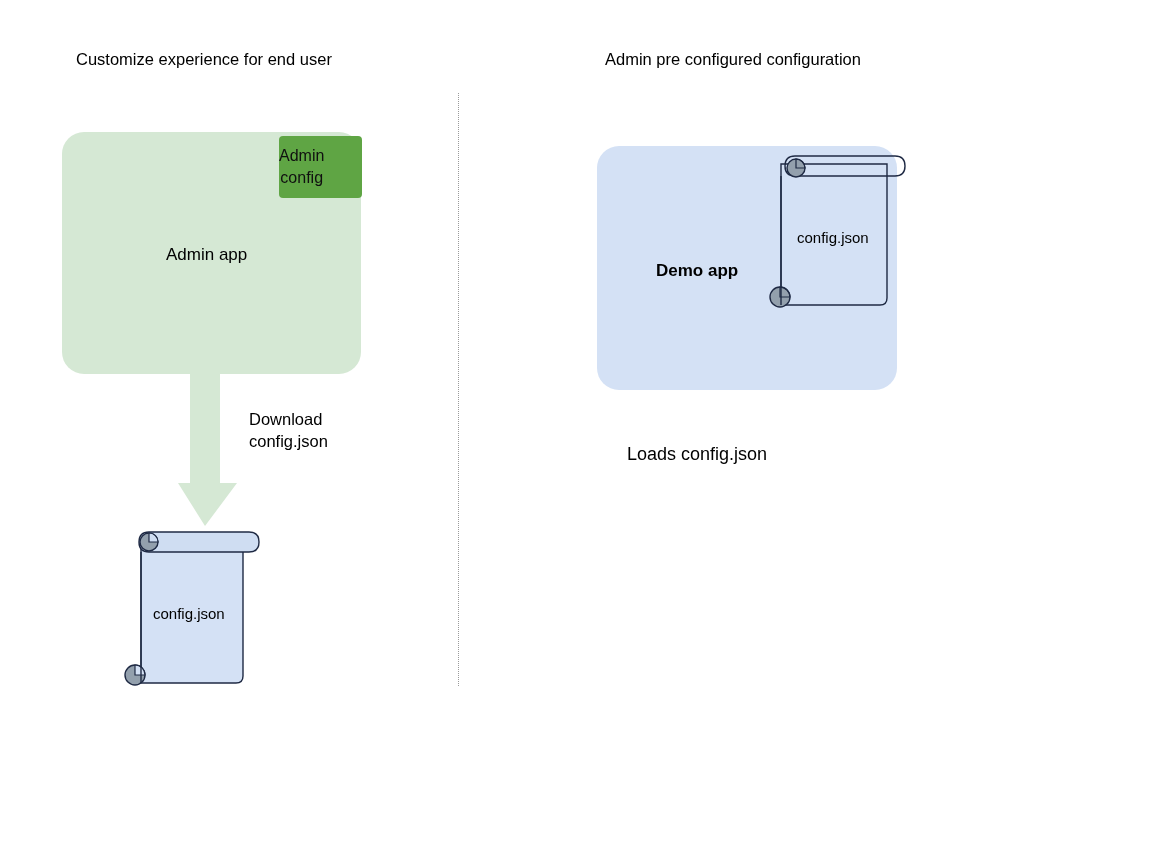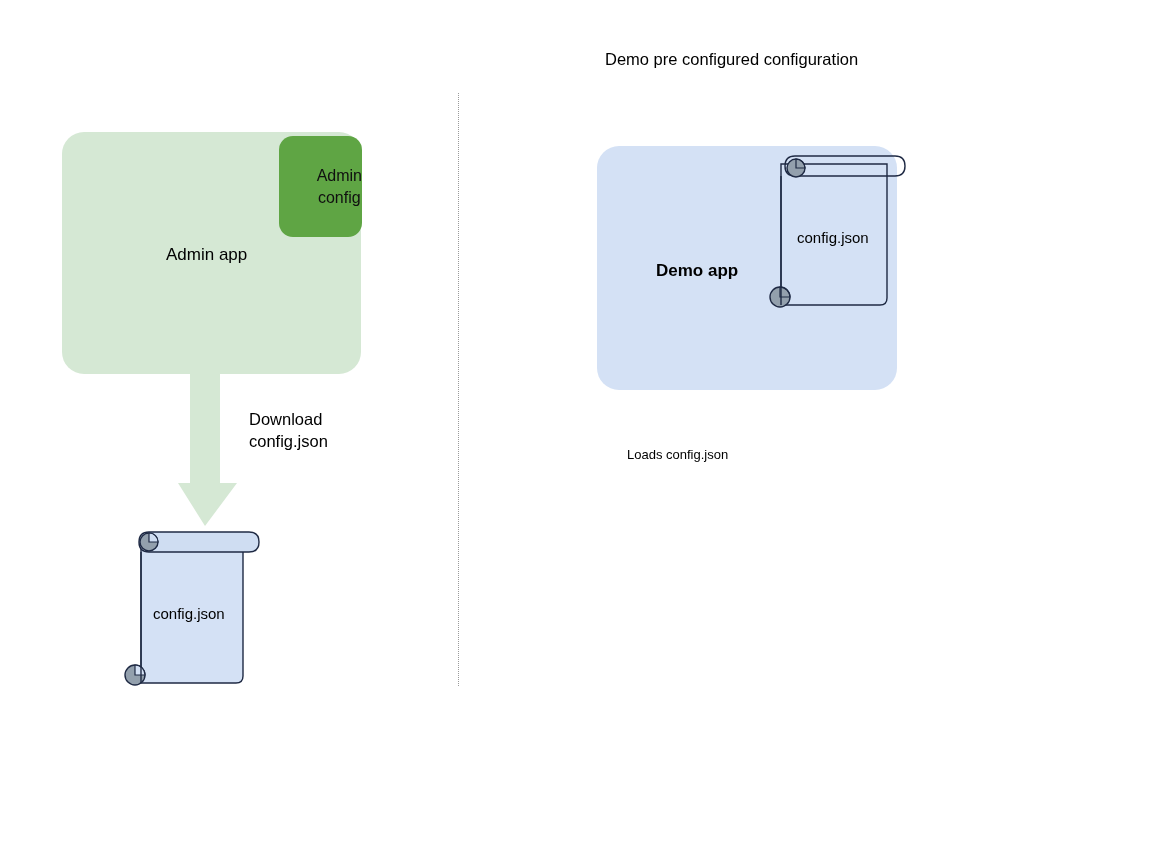--- a/index.html
+++ b/index.html
@@ -72,26 +72,26 @@
   }
   #admin-app-label { left: 166px; top: 244px; text-align: right; }
   #demo-app-label  { left: 656px; top: 260px; font-weight: bold; }
 
   
   #admin-panel {
     position: absolute;
     left: 279px;
     top: 136px;
     width: 83px;
-    height: 101px;
+    height: 62px;
     background: #5fa544;
-    border-radius: 14px;
+    border-radius: 4px;
     display: flex;
     align-items: center;
-    justify-content: flex-end;
+    justify-content: flex-start;
     text-align: center;
   }
   #admin-panel .panel-text {
     font-size: 16px;
     line-height: 22px;
     color: #101010;
   }
 
   
   #download-arrow {
@@ -125,33 +125,34 @@
     color: #000000;
   }
   #config-label-left  { left: 153px; top: 604px; }
   #config-label-right { left: 797px; top: 228px; }
 
   
   #loads-caption {
     position: absolute;
     left: 627px;
     top: 444px;
-    font-size: 13px;
+    font-size: 18px;
     line-height: 21px;
     white-space: nowrap;
     color: #000000;
   }
 </style>
 </head>
 <body>
 
 <div class="canvas">
 
-
-  <div class="heading" id="heading-right">Demo pre configured configuration</div>
+  <div class="heading" id="heading-left">Customize experience for end user</div>
+
+  <div class="heading" id="heading-right">Admin pre configured configuration</div>
 
   <div class="divider"></div>
 
   <div class="app-box" id="admin-app-box"></div>
 
   <div class="app-label" id="admin-app-label">Admin app</div>
 
   <div id="admin-panel">
     <div class="panel-text">
       <div>Admin</div>

